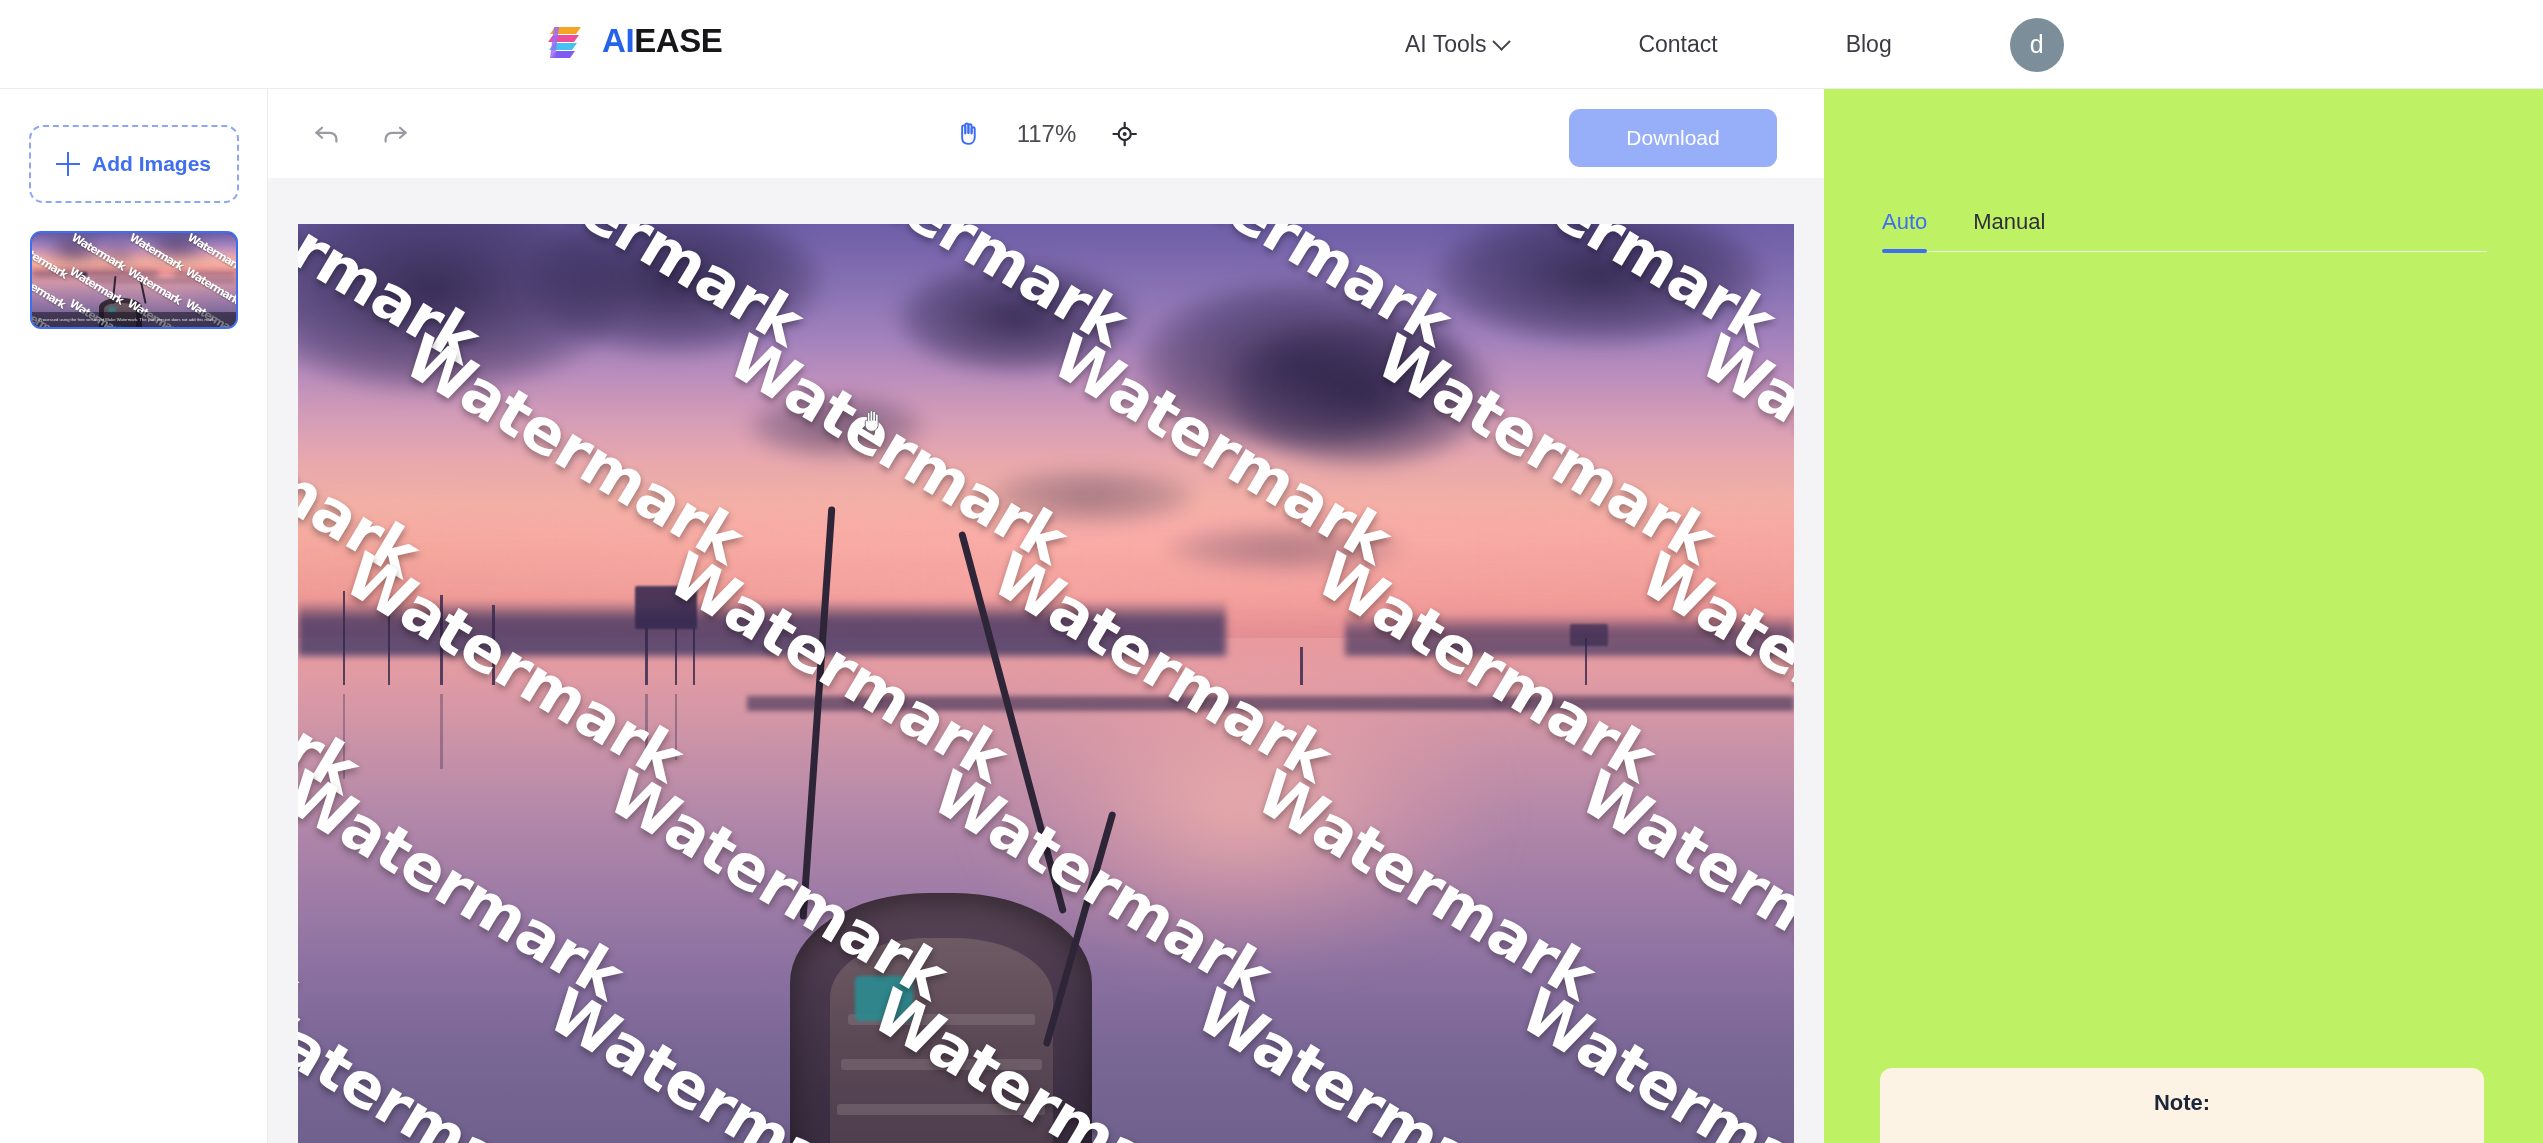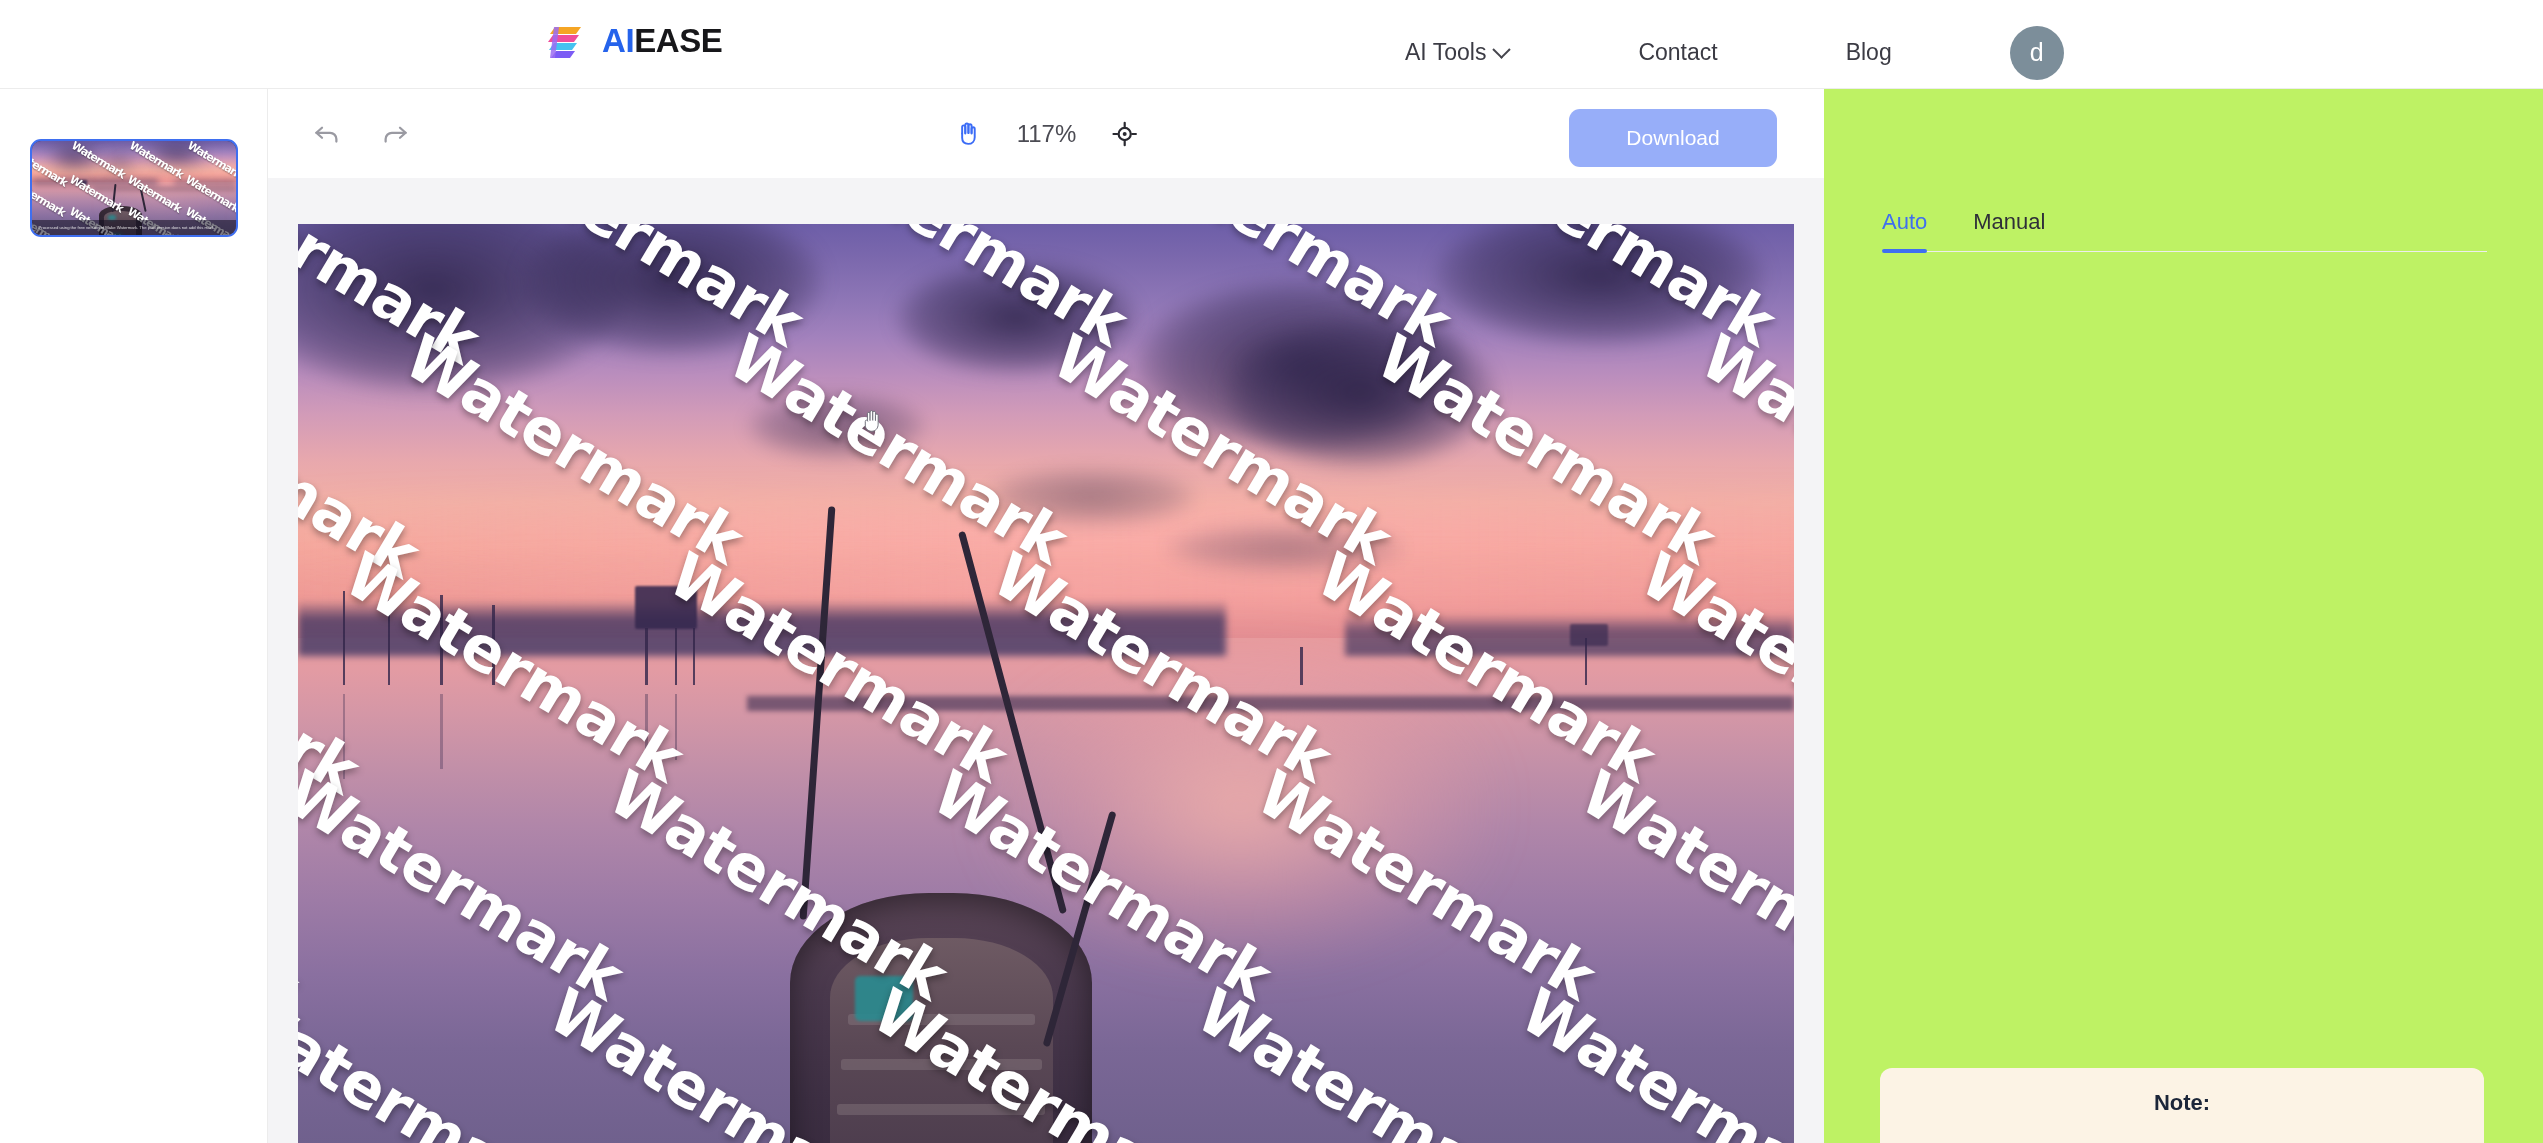--- a/index.html
+++ b/index.html
@@ -22,21 +22,21 @@
   .logo-wrap {
     position:absolute; left:545px; top:18px;
     display:flex; align-items:center; gap:13px;
   }
   .logo-mark { width:44px; height:44px; position:relative; }
   .logo-text { font-size:33px; font-weight:700; letter-spacing:-0.4px; line-height:1; }
   .logo-ai { color:#2563eb; }
   .logo-ease { color:#17171a; }
 
   .nav-links {
-    position:absolute; left:1405px; top:8px; height:89px;
+    position:absolute; left:1405px; top:0; height:89px;
     display:flex; align-items:center; gap:4px;justify-content:center;
   }
   .nav-item {
     font-size:23px; color:#3b3b44; padding:0 0;
     display:flex; align-items:center; gap:9px; cursor:pointer;
   }
   .nav-gap1 { width:122px; }
   .nav-gap2 { width:120px; }
   .nav-gap3 { width:110px; }
   .chev {
@@ -291,20 +291,24 @@
         <span>Blog</span>
       </div>
       <div class="nav-gap3"></div>
       <div class="avatar">
         <span>d</span>
       </div>
     </div>
   </div>
 
   <div class="sidebar">
+    <div class="add-images">
+      <span class="plus"></span>
+      <span>Add Images</span>
+    </div>
 
     <div class="thumb">
       <div class="thumb-img">
         <div class="photo">
           <div class="sky2" style="height:46%"></div>
           <div class="sky-pink-streak" style="top:30%"></div>
           <div class="cloud" style="left:8%;top:4%;width:26%;height:26%"></div>
           <div class="cloud" style="left:56%;top:2%;width:30%;height:24%"></div>
           <div class="cloud" style="left:34%;top:16%;width:18%;height:14%"></div>
           <div class="water"></div>

